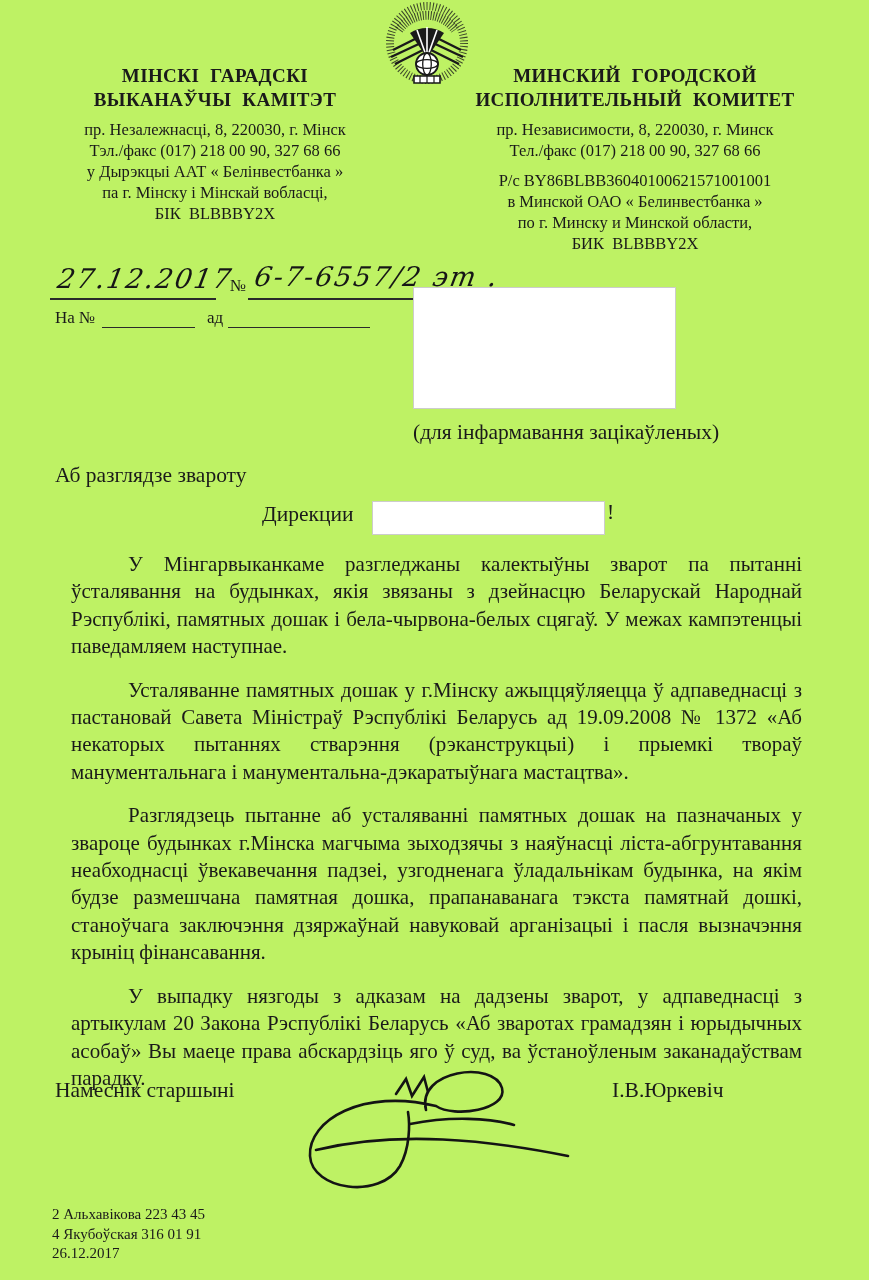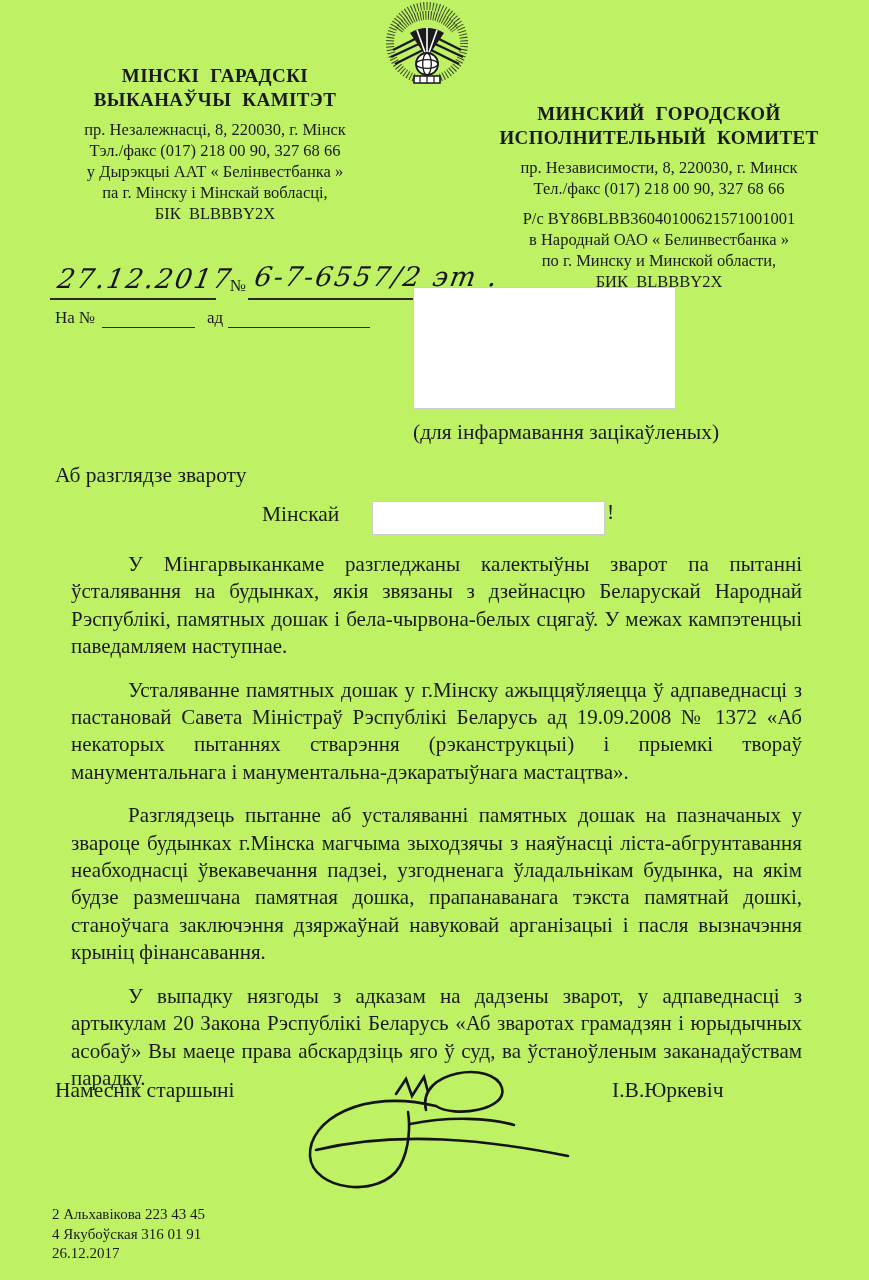--- a/index.html
+++ b/index.html
@@ -10,21 +10,21 @@
     background: #bef264;
     color: #1a1a1a;
     font-family: "Liberation Serif", serif;
     overflow: hidden;
   }
   .abs { position: absolute; }
 
   
   .hdr { position: absolute; text-align: center; }
   .hdr-left  { left: 28px;  top: 64px; width: 374px; }
-  .hdr-right { left: 460px; top: 64px; width: 398px; margin-top: 38px; }
+  .hdr-right { left: 436px; top: 64px; width: 398px; }
   .hdr-title { font-weight: bold; font-size: 19px; line-height: 24px; word-spacing: 6px; letter-spacing: .4px; }
   .hdr-addr  { font-size: 16.5px; line-height: 21px; }
   .mt7 { margin-top: 7px; }
   .mt9 { margin-top: 9px; }
   .wsp { word-spacing: 4px; }
 
   
   .hw {
     font-family: "DejaVu Serif", serif;
     font-style: italic;
@@ -104,21 +104,21 @@
     <div class="hdr-addr">па г. Мінску і Мінскай вобласці,</div>
     <div class="hdr-addr wsp">БІК BLBBBY2X</div>
   </div>
 
   <div class="hdr hdr-right">
     <div class="hdr-title">МИНСКИЙ ГОРОДСКОЙ</div>
     <div class="hdr-title">ИСПОЛНИТЕЛЬНЫЙ КОМИТЕТ</div>
     <div class="hdr-addr mt7">пр. Независимости, 8, 220030, г. Минск</div>
     <div class="hdr-addr">Тел./факс (017) 218 00 90, 327 68 66</div>
     <div class="hdr-addr mt9">Р/с BY86BLBB36040100621571001001</div>
-    <div class="hdr-addr">в Народнай ОАО « Белинвестбанка »</div>
+    <div class="hdr-addr">в Минской ОАО « Белинвестбанка »</div>
     <div class="hdr-addr">по г. Минску и Минской области,</div>
     <div class="hdr-addr wsp">БИК BLBBBY2X</div>
   </div>
 
   <span class="blank" style="left:50px; top:268px; width:166px; height:30px;"></span>
   <span class="abs hw hw-date" style="left:58px; top:263px;">27.12.2017</span>
   <span class="abs small-label" style="left:230px; top:276px;">№</span>
   <span class="blank" style="left:248px; top:268px; width:167px; height:30px;"></span>
   <span class="abs hw hw-num" style="left:255px; top:261px;">6-7-6557/2 эт .</span>
 
@@ -126,21 +126,21 @@
   <span class="blank-thin" style="left:102px; top:301px; width:93px; height:26px;"></span>
   <span class="abs small-label" style="left:207px; top:308px;">ад</span>
   <span class="blank-thin" style="left:228px; top:301px; width:142px; height:26px;"></span>
 
   <div class="redacted" style="left:413px; top:287px; width:261px; height:120px;"></div>
 
   <div class="abs t21" style="left:413px; top:420px;">(для інфармавання зацікаўленых)</div>
 
   <div class="abs t21" style="left:55px; top:463px;">Аб разглядзе звароту</div>
 
-  <span class="abs t21" style="left:262px; top:502px;">Мінскай</span>
+  <span class="abs t21" style="left:262px; top:502px;">Дирекции</span>
   <span class="redacted" style="left:372px; top:501px; width:231px; height:32px;"></span>
   <span class="abs t21" style="left:607px; top:500px;">!</span>
 
   <div class="body-text">
     <p>У Мінгарвыканкаме разгледжаны калектыўны зварот па пытанні ўсталявання на будынках, якія звязаны з дзейнасцю Беларускай Народнай Рэспублікі, памятных дошак і бела-чырвона-белых сцягаў. У межах кампэтенцыі паведамляем наступнае.</p>
     <p>Усталяванне памятных дошак у г.Мінску ажыццяўляецца ў адпаведнасці з пастановай Савета Міністраў Рэспублікі Беларусь ад 19.09.2008 № 1372 «Аб некаторых пытаннях стварэння (рэканструкцыі) і прыемкі твораў манументальнага і манументальна-дэкаратыўнага мастацтва».</p>
     <p>Разглядзець пытанне аб усталяванні памятных дошак на пазначаных у звароце будынках г.Мінска магчыма зыходзячы з наяўнасці ліста-абгрунтавання неабходнасці ўвекавечання падзеі, узгодненага ўладальнікам будынка, на якім будзе размешчана памятная дошка, прапанаванага тэкста памятнай дошкі, станоўчага заключэння дзяржаўнай навуковай арганізацыі і пасля вызначэння крыніц фінансавання.</p>
     <p>У выпадку нязгоды з адказам на дадзены зварот, у адпаведнасці з артыкулам 20 Закона Рэспублікі Беларусь «Аб зваротах грамадзян і юрыдычных асобаў» Вы маеце права абскардзіць яго ў суд, ва ўстаноўленым заканадаўствам парадку.</p>
   </div>
 

